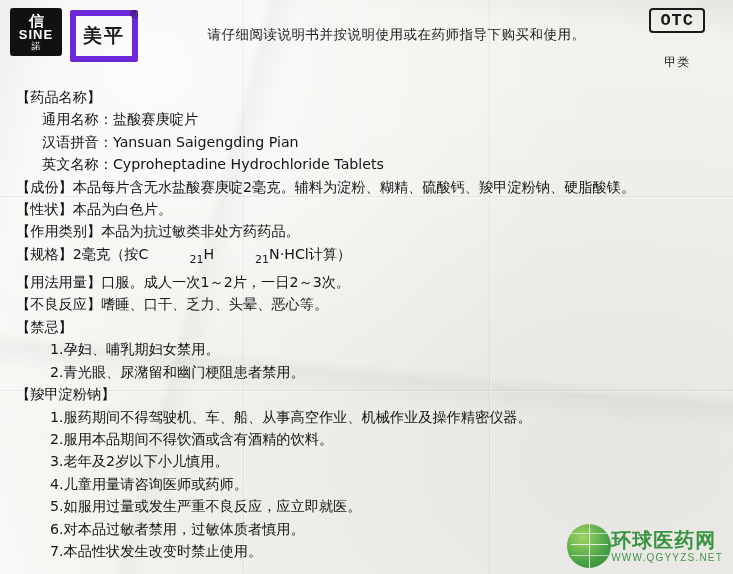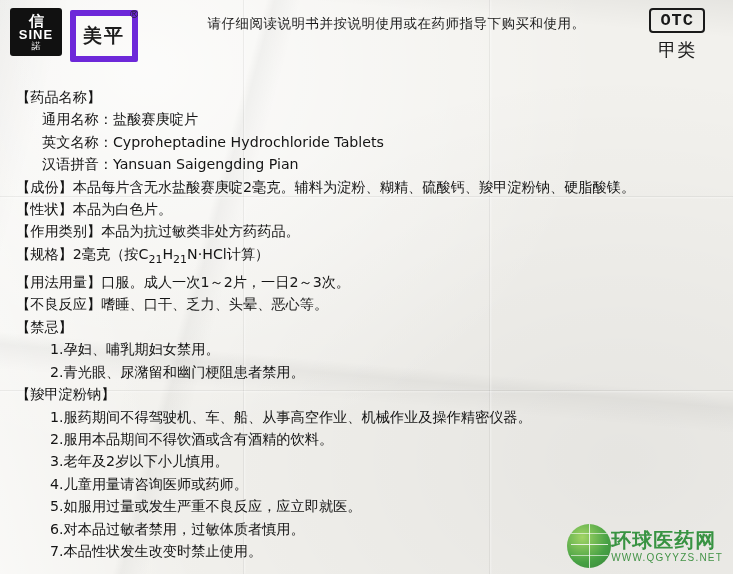--- a/index.html
+++ b/index.html
@@ -106,43 +106,43 @@
     text-align: center;
   }
   .doc-title {
     font-size: 28px;
     font-weight: bold;
     letter-spacing: 2px;
     color: #111;
     font-family: "DejaVu Sans", "Liberation Sans", sans-serif;
   }
   .doc-sub {
-    margin-top: 5px;
+    margin-top: 16px;
     font-size: 13.5px;
     color: #1a1a1a;
     letter-spacing: 0.5px;
   }
   .otc-wrap {
     position: absolute;
     right: 28px;
     top: 8px;
     text-align: center;
   }
   .otc-badge {
     border: 2px solid #1a1a1a;
     border-radius: 4px;
     padding: 1px 9px;
     font-size: 17px;
     font-weight: bold;
     letter-spacing: 1px;
     font-family: Liberation Mono, monospace;
   }
   .otc-cat {
-    margin-top: 5px;
-    font-size: 18px;
+    margin-top: 21px;
+    font-size: 12px;
     letter-spacing: 1px;
   }
 
   
   .body-text {
     position: absolute;
     left: 16px;
     right: 14px;
     top: 86px;
     font-size: 14.2px;
@@ -151,21 +151,21 @@
     font-family: "DejaVu Sans", "Liberation Sans", sans-serif;
   }
   .sect-head {
     white-space: nowrap;
   }
   .line {
     white-space: nowrap;
   }
   .indent1 { padding-left: 26px; }
   .indent2 { padding-left: 34px; }
-  .sub { font-size: 11px; vertical-align: sub; }
+  .sub { font-size: 11px; vertical-align: sub; margin-left: 41px; }
 
   
   .watermark {
     position: absolute;
     right: 10px;
     bottom: 6px;
     display: flex;
     align-items: center;
     opacity: 0.95;
   }
@@ -241,22 +241,22 @@
       <div class="otc-badge">OTC</div>
       <div class="otc-cat">甲类</div>
     </div>
 
   </div>
 
   <div class="body-text">
 
     <div class="sect-head">【药品名称】</div>
     <div class="line indent1">通用名称：盐酸赛庚啶片</div>
+    <div class="line indent1">汉语拼音：Yansuan Saigengding Pian</div>
     <div class="line indent1">英文名称：Cyproheptadine Hydrochloride Tablets</div>
-    <div class="line indent1">汉语拼音：Yansuan Saigengding Pian</div>
 
     <div class="sect-head">【成份】本品每片含无水盐酸赛庚啶2毫克。辅料为淀粉、糊精、硫酸钙、羧甲淀粉钠、硬脂酸镁。</div>
     <div class="sect-head">【性状】本品为白色片。</div>
     <div class="sect-head">【作用类别】本品为抗过敏类非处方药药品。</div>
 
     <div class="sect-head"><span>【规格】2毫克（按C</span><span class="sub">21</span><span>H</span><span class="sub">21</span><span>N·HCl计算）</span></div>
 
     <div class="sect-head">【用法用量】口服。成人一次1～2片，一日2～3次。</div>
     <div class="sect-head">【不良反应】嗜睡、口干、乏力、头晕、恶心等。</div>
 

